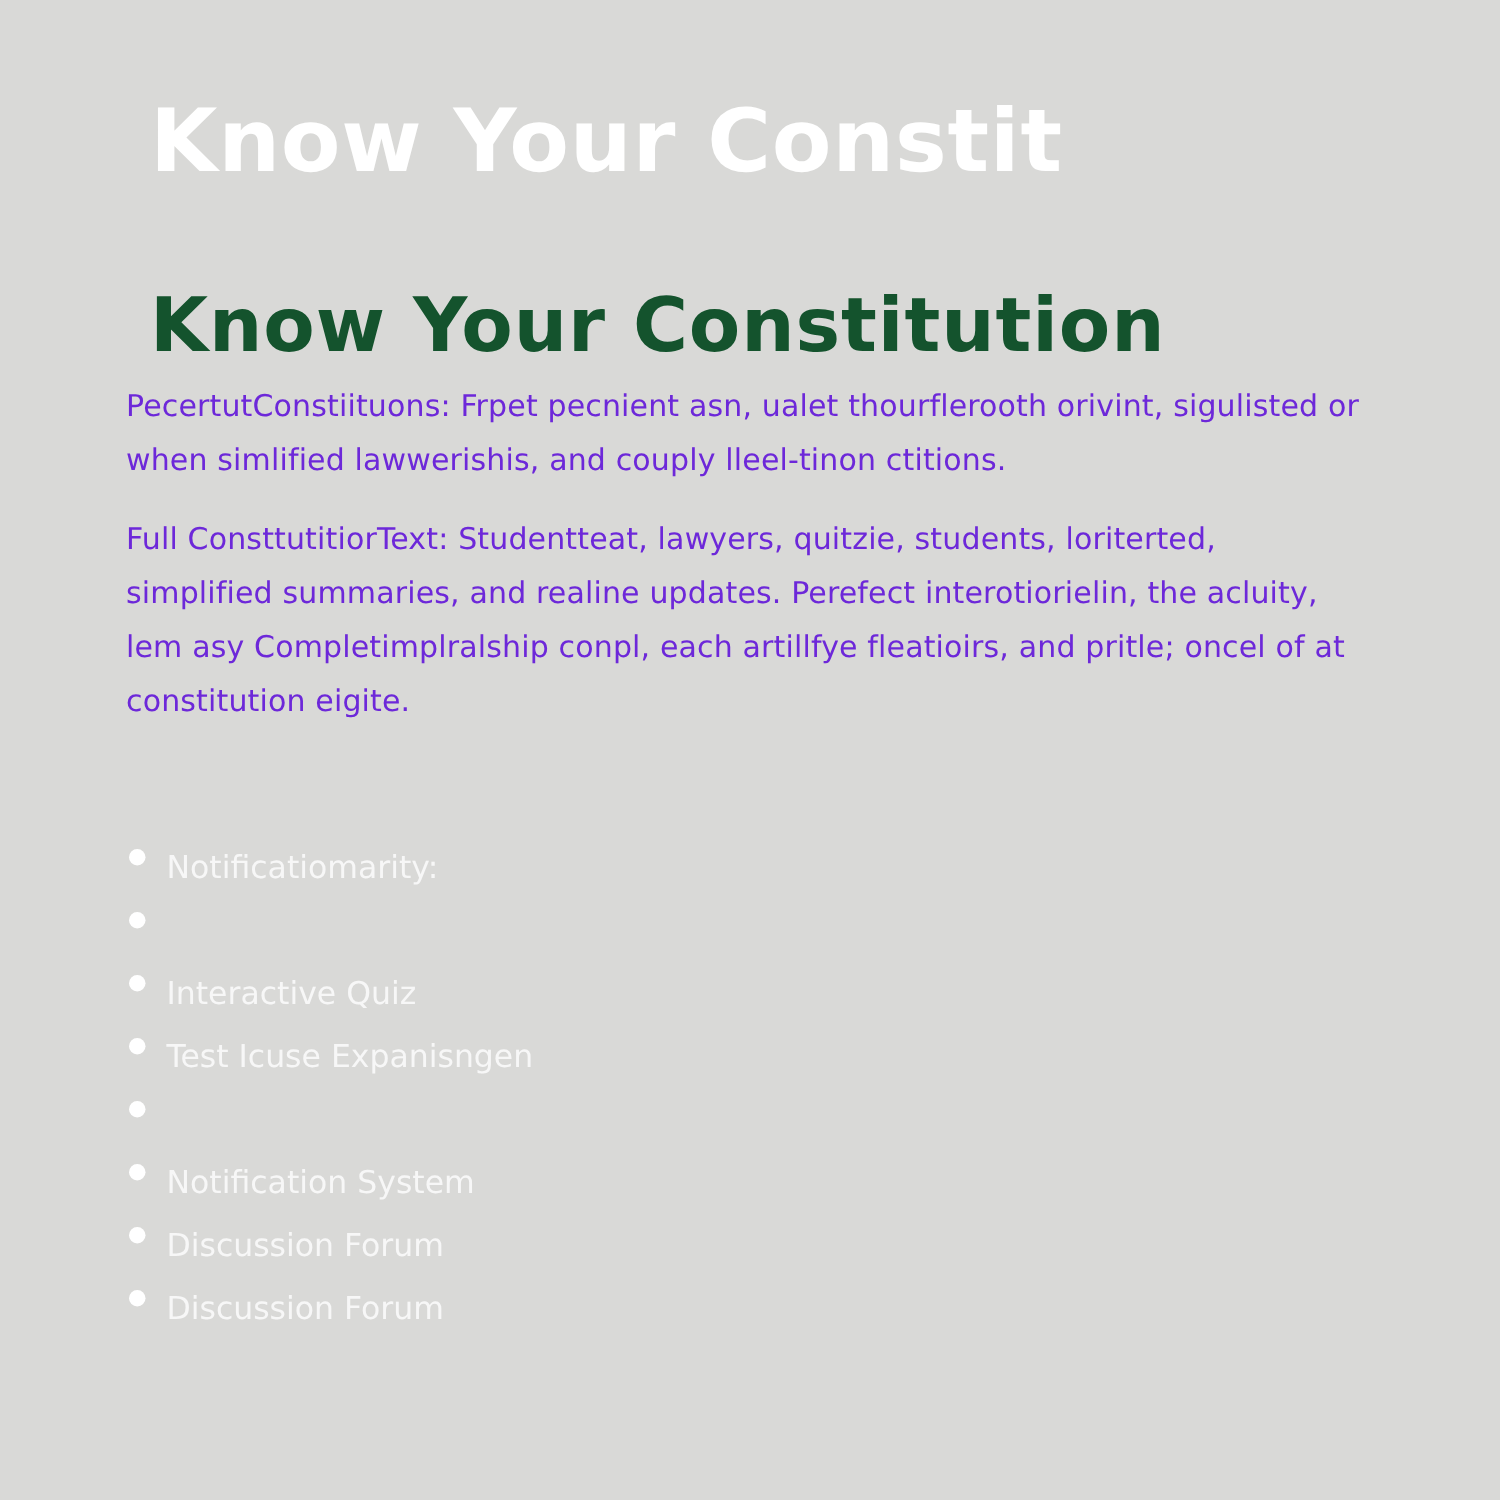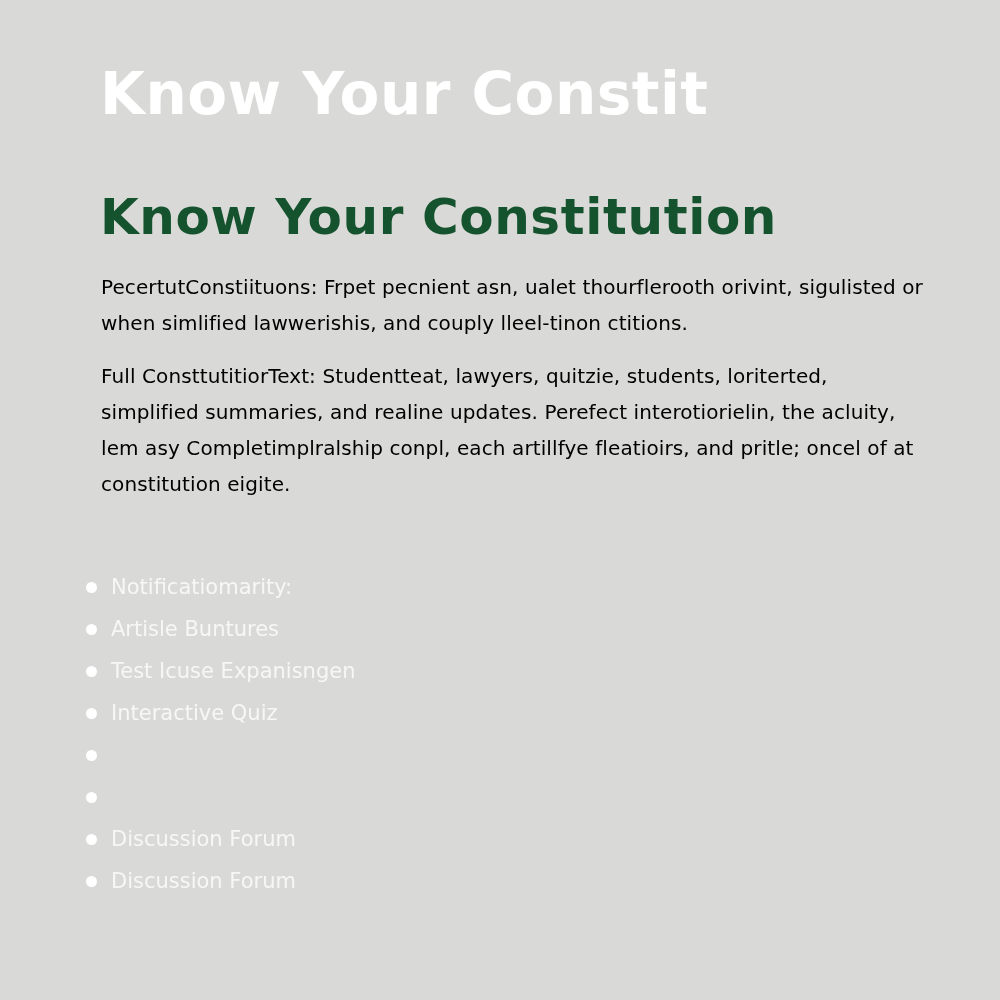--- a/index.html
+++ b/index.html
@@ -39,41 +39,41 @@
       margin: 16px;
       font-size: 50px;
       font-weight: bold;
       letter-spacing: 0.6px;
       white-space: nowrap;
       color: #14532d;
     }
     .para {
       position: absolute;
       left: 0;
-      margin: 17px;
+      margin: 0;
       font-size: 20px;
       line-height: 36px;
-      color: #000000;
+      color: #6d28d9;
       width: 830px;
       letter-spacing: 0.1px;
     }
     .para-1 { top: 252px; }
     .para-2 { top: 341px; }
     .para .bold { font-weight: normal; }
     .feature-list {
       position: absolute;
       left: 0;
       top: 566px;
       margin: 0;
       padding: 0;
       list-style: none;
     }
     .feature-item {
       display: flex;
-      align-items: center;
+      align-items: flex-start;
       height: 42px;
       font-size: 21px;
       color: #f7f7f7;
       white-space: nowrap;
     }
     .bullet {
       width: 11px;
       height: 11px;
       border-radius: 50%;
       background: #ffffff;
@@ -93,35 +93,35 @@
 
   <p class="para para-2"><span class="bold">Full ConsttutitiorText:</span><span> Studentteat, lawyers, quitzie, students, loriterted, simplified summaries, and realine updates. Perefect interotiorielin, the acluity, lem asy Completimplralship conpl, each artillfye fleatioirs, and pritle; oncel of at constitution eigite.</span></p>
 
   <ul class="feature-list">
     <li class="feature-item">
       <span class="bullet"></span>
       <span>Notificatiomarity:</span>
     </li>
     <li class="feature-item">
       <span class="bullet"></span>
-      <span>Artisle Buntures</span>
+    </li>
+    <li class="feature-item">
+      <span class="bullet"></span>
+      <span>Interactive Quiz</span>
     </li>
     <li class="feature-item">
       <span class="bullet"></span>
       <span>Test Icuse Expanisngen</span>
     </li>
     <li class="feature-item">
       <span class="bullet"></span>
-      <span>Interactive Quiz</span>
     </li>
     <li class="feature-item">
       <span class="bullet"></span>
-    </li>
-    <li class="feature-item">
-      <span class="bullet"></span>
+      <span>Notification System</span>
     </li>
     <li class="feature-item">
       <span class="bullet"></span>
       <span>Discussion Forum</span>
     </li>
     <li class="feature-item">
       <span class="bullet"></span>
       <span>Discussion Forum</span>
     </li>
   </ul>

